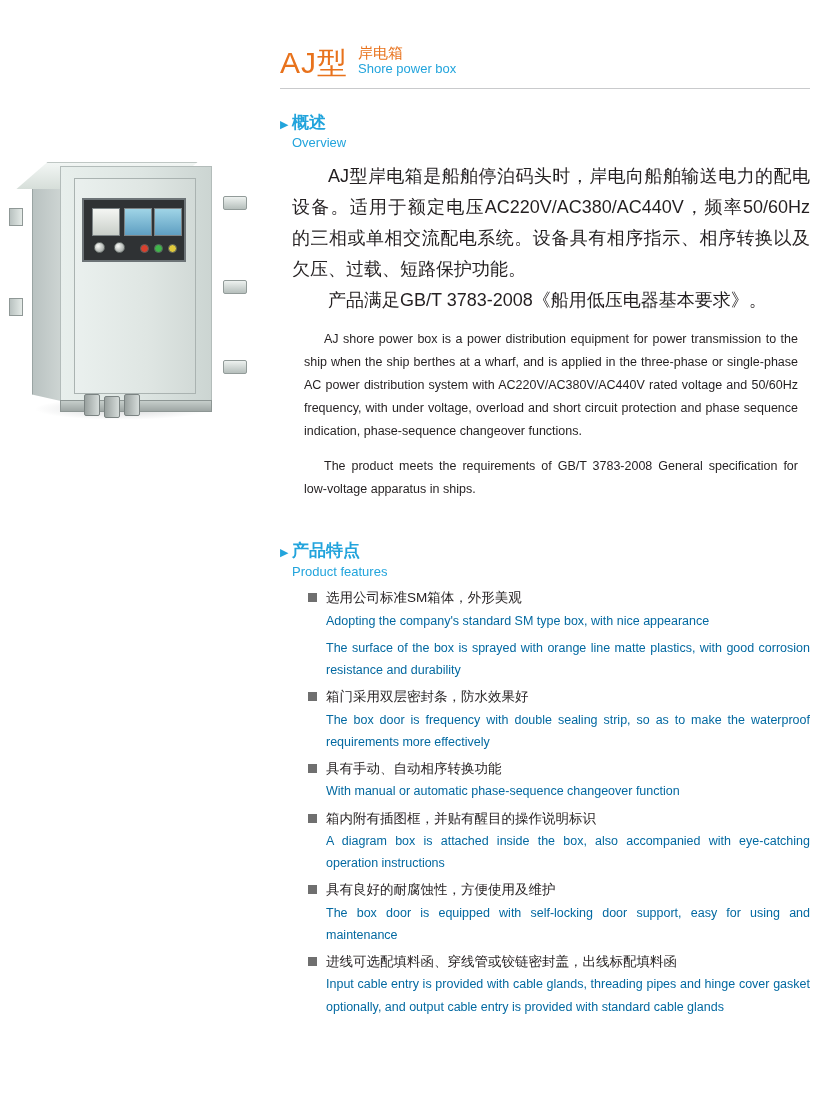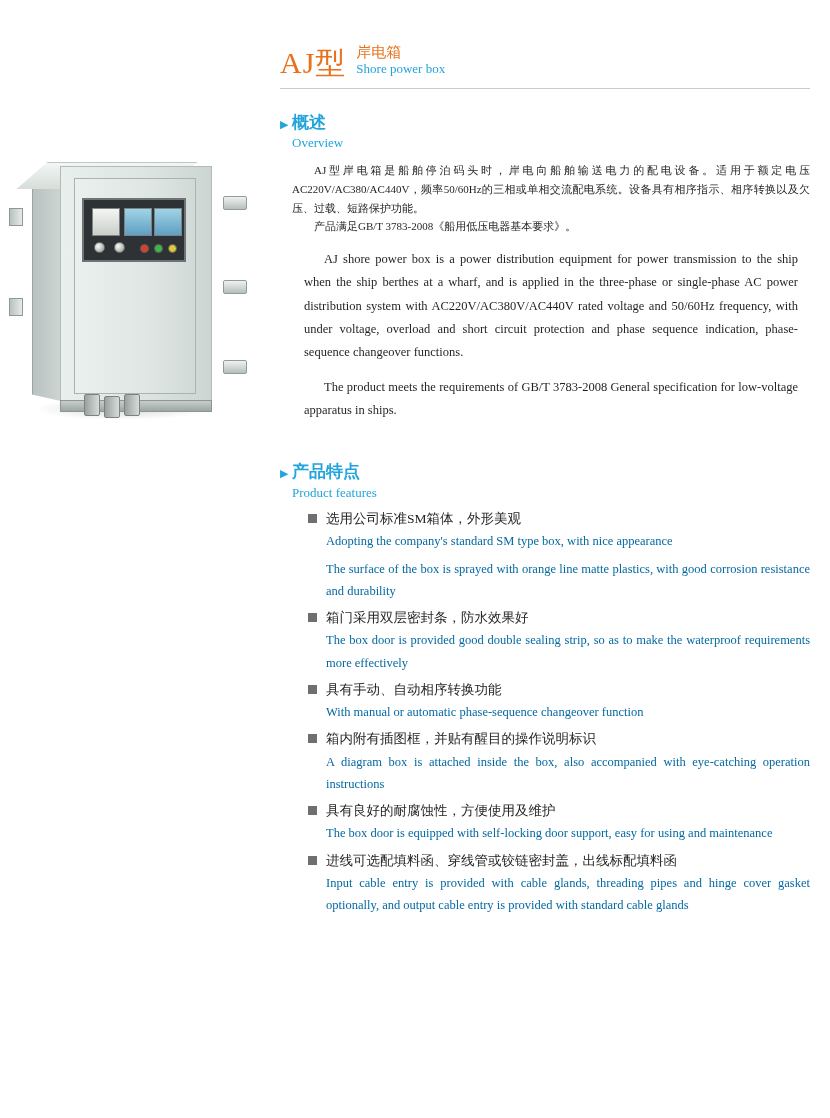--- a/index.html
+++ b/index.html
@@ -152,21 +152,20 @@
     border: 1px solid #8d9694;
   }
 
   
   .right-col {
     position: absolute;
     left: 256px;
     top: 0;
     width: 574px;
     height: 1118px;
-    font-family: Liberation Serif, serif;
   }
 
   .title-block {
     position: relative;
     margin: 44px 20px 0 24px;
     padding-bottom: 10px;
     border-bottom: 1px solid #c9cacc;
   }
   .title-row {
     display: flex;
@@ -219,21 +218,21 @@
     font-size: 13px;
     color: #22a4dc;
     line-height: 1.5;
   }
 
   .body-text {
     margin-top: 8px;
     padding-left: 12px;
   }
   .p-cn {
-    font-size: 11px;
+    font-size: 18px;
     line-height: 1.72;
     text-align: justify;
     text-justify: inter-ideograph;
     color: #231f20;
     margin: 0;
   }
   .p-cn.indent { text-indent: 2em; }
   .p-en {
     font-size: 12.5px;
     line-height: 1.85;
@@ -359,21 +358,21 @@
           <div class="feat-en">Adopting the company's standard SM type box, with nice appearance</div>
         </div>
         <div class="feature">
           <div class="feat-en">The surface of the box is sprayed with orange line matte plastics, with good corrosion resistance and durability</div>
         </div>
         <div class="feature">
           <div class="feat-cn">
             <span class="feat-bullet"></span>
             <span>箱门采用双层密封条，防水效果好</span>
           </div>
-          <div class="feat-en">The box door is provided good double sealing strip, so as to make the waterproof requirements more effectively</div>
+          <div class="feat-en">The box door is frequency with double sealing strip, so as to make the waterproof requirements more effectively</div>
         </div>
         <div class="feature">
           <div class="feat-cn">
             <span class="feat-bullet"></span>
             <span>具有手动、自动相序转换功能</span>
           </div>
           <div class="feat-en">With manual or automatic phase-sequence changeover function</div>
         </div>
         <div class="feature">
           <div class="feat-cn">

